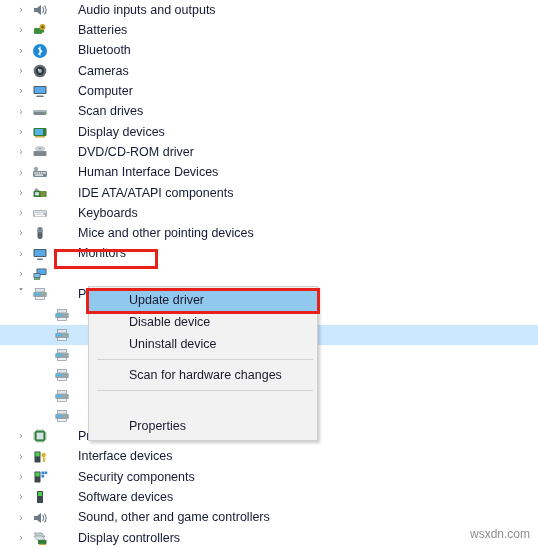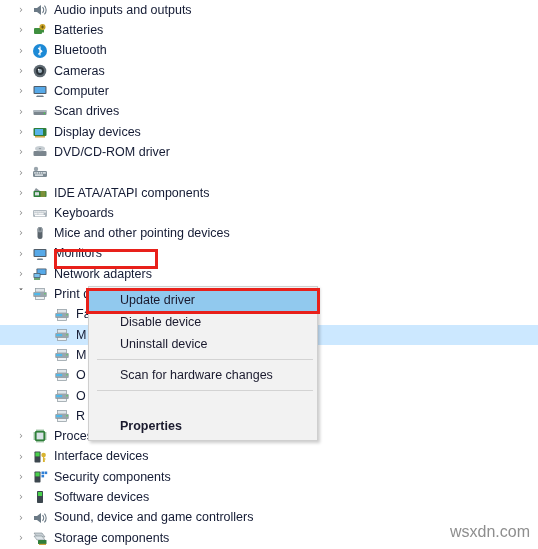--- a/index.html
+++ b/index.html
@@ -38,21 +38,21 @@
   }
   .chev.open{color:#3a3a3a;}
   .chev.blank{color:transparent;}
   .ico{
     width:17px;min-width:17px;height:16px;
     margin-left:3px;margin-right:6px;
     position:relative;z-index:2;
     display:flex;align-items:center;justify-content:center;
   }
   .ico svg{display:block;}
-  .lbl{position:relative;z-index:2;line-height:1;}
+  .lbl{position:relative;z-index:2;line-height:1;margin-left:24px;}
 
   
   .annot{
     position:absolute;
     border:3px solid #e8201a;
     box-sizing:border-box;
     z-index:40;
     pointer-events:none;
   }
   #annot-print{left:54px;top:249px;width:104px;height:20px;}
@@ -66,34 +66,34 @@
     background:#f2f2f2;
     border:1px solid #cfcfcf;
     box-shadow:2px 2px 3px rgba(0,0,0,.20);
     z-index:30;
     padding:2px 0 3px 0;
     box-sizing:border-box;
   }
   .mi{
     height:22px;
     display:flex;align-items:center;
-    padding-left:31px;
+    padding-left:40px;
     font-size:12.5px;
     color:#1a1a2e;
     box-sizing:border-box;
   }
   .mi.hl{background:#91c9ee;}
-  .mi.bold{font-weight:bold;margin-top:24px;}
+  .mi.bold{font-weight:normal;margin-top:24px;}
   .msep{
     height:1px;background:#d3d3d3;
     margin:4px 4px 4px 8px;
   }
   #watermark{
     position:absolute;right:8px;bottom:8px;
-    font-size:16px;color:#8e8e8e;
+    font-size:12px;color:#8e8e8e;
     font-family:"Liberation Sans",sans-serif;
     z-index:5;
   }
 </style>
 </head>
 <body>
 
 <div id="tree">
     <div class="row">
       <span class="chev">›</span>
@@ -191,20 +191,21 @@
           <rect x="1" y="6" width="14" height="6" rx="1.2" fill="#7d8a93"></rect>
           <rect x="2.2" y="7.2" width="1.6" height="1.4" fill="#e9eef1"></rect>
           <rect x="4.4" y="7.2" width="1.6" height="1.4" fill="#e9eef1"></rect>
           <rect x="6.6" y="7.2" width="1.6" height="1.4" fill="#e9eef1"></rect>
           <rect x="8.8" y="7.2" width="1.6" height="1.4" fill="#e9eef1"></rect>
           <rect x="11" y="7.2" width="2.8" height="1.4" fill="#e9eef1"></rect>
           <rect x="3" y="9.4" width="8" height="1.4" fill="#e9eef1"></rect>
           <circle cx="4" cy="4" r="2.2" fill="#9aa5ad"></circle>
         </svg>
       </span>
+      <span class="lbl">Human Interface Devices</span>
     </div>
     <div class="row">
       <span class="chev">›</span>
       <span class="ico">
         <svg width="16" height="16" viewBox="0 0 16 16">
           <rect x="1.5" y="6" width="13" height="6" rx=".8" fill="#2f7f3a"></rect>
           <rect x="3" y="7.2" width="4" height="3.2" fill="#d8dee2"></rect>
           <path d="M8.5 7h5M8.5 9h5M8.5 11h5" stroke="#caa33a" stroke-width="1"></path>
           <path d="M4 3l4 3H2z" fill="#8a939a"></path>
         </svg>
@@ -255,21 +256,20 @@
       <span class="chev">›</span>
       <span class="ico">
         <svg width="16" height="16" viewBox="0 0 16 16">
           <rect x="4.5" y="2.5" width="10" height="6.5" rx=".8" fill="#4f5d6a"></rect>
           <rect x="5.4" y="3.3" width="8.2" height="4.9" fill="#57a9e8"></rect>
           <rect x="1.5" y="7" width="7" height="5" rx=".8" fill="#4f5d6a"></rect>
           <rect x="2.3" y="7.8" width="5.4" height="3.4" fill="#79c0ee"></rect>
           <path d="M2 13h6" stroke="#2f7f3a" stroke-width="1.4"></path>
         </svg>
       </span>
-      <span class="lbl">Network adapters</span>
     </div>
     <div class="row">
       <span class="chev open">ˇ</span>
       <span class="ico">
         <svg width="16" height="16" viewBox="0 0 16 16">
           <rect x="3.5" y="2.5" width="9" height="3.5" fill="#dfe5e9" stroke="#8b969d" stroke-width=".7"></rect>
           <rect x="1.2" y="6" width="13.6" height="5" rx="1" fill="#9aa6ad"></rect>
           <rect x="2.2" y="7" width="6" height="2.2" fill="#4fb8ea"></rect>
           <circle cx="13" cy="7.8" r=".7" fill="#49d14b"></circle>
           <rect x="3.5" y="10.6" width="9" height="3" fill="#eef2f4" stroke="#8b969d" stroke-width=".7"></rect>
@@ -404,33 +404,33 @@
     </div>
     <div class="row">
       <span class="chev">›</span>
       <span class="ico">
         <svg width="16" height="16" viewBox="0 0 16 16">
           <path d="M2 6h3l4-3v10l-4-3H2z" fill="#6b7a86"></path>
           <path d="M10.5 5.2a4 4 0 010 5.6" stroke="#6b7a86" stroke-width="1.2" fill="none"></path>
           <path d="M12.4 3.6a6.4 6.4 0 010 8.8" stroke="#6b7a86" stroke-width="1.1" fill="none"></path>
         </svg>
       </span>
-      <span class="lbl">Sound, device and game controllers</span>
+      <span class="lbl">Sound, other and game controllers</span>
     </div>
     <div class="row">
       <span class="chev">›</span>
       <span class="ico">
         <svg width="16" height="16" viewBox="0 0 16 16">
           <path d="M2 3h8l3 4H5z" fill="#c8d0d5" stroke="#7b868e" stroke-width=".6"></path>
           <path d="M2 6h8l3 4H5z" fill="#dde4e8" stroke="#7b868e" stroke-width=".6"></path>
           <rect x="6" y="10" width="8.5" height="4" rx=".6" fill="#2f7f3a"></rect>
           <path d="M7 14.4h7" stroke="#caa33a" stroke-width="1.2"></path>
         </svg>
       </span>
-      <span class="lbl">Storage components</span>
+      <span class="lbl">Display controllers</span>
     </div>
     <div class="row"></div>
   </div>
 
 <div id="ctxmenu">
     <div class="mi hl">Update driver</div>
     <div class="mi">Disable device</div>
     <div class="mi">Uninstall device</div>
     <div class="msep"></div>
     <div class="mi">Scan for hardware changes</div>

